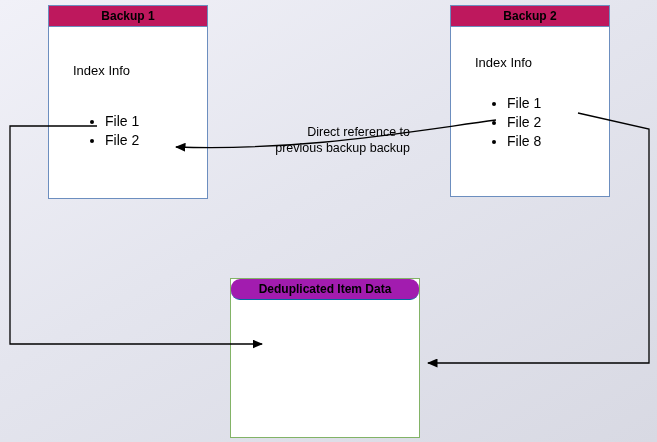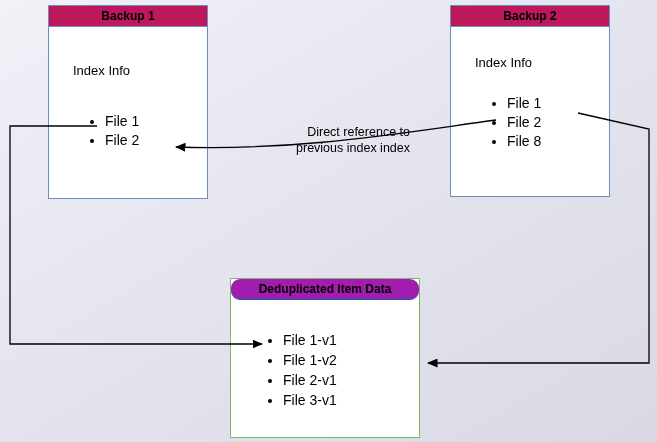--- a/index.html
+++ b/index.html
@@ -119,33 +119,25 @@
         <li>File 2</li>
         <li>File 8</li>
       </ul>
     </div>
   </div>
 
   <div class="node green" id="dedup">
     <div class="hdr">
       <span>Deduplicated Item Data</span>
     </div>
-    <div class="body">
-      <ul class="filelist">
-        <li>File 1-v1</li>
-        <li>File 1-v2</li>
-        <li>File 2-v1</li>
-        <li>File 3-v1</li>
-      </ul>
-    </div>
   </div>
 
   <div class="annotation">
     <div>Direct reference to</div>
-    <div>previous index index</div>
+    <div>previous backup backup</div>
   </div>
 
   <svg class="arrows" viewBox="0 0 657 442" xmlns="http://www.w3.org/2000/svg">
     <defs>
       <marker id="arrowhead" markerWidth="11" markerHeight="9" refX="9.5" refY="4.5" orient="auto" markerUnits="userSpaceOnUse">
         <path d="M0,0 L10.5,4.5 L0,9 z" fill="#000000"></path>
       </marker>
     </defs>
 
     <path class="edge" d="M 496 120 C 400 133, 300 151, 176 147" marker-end="url(#arrowhead)"></path>

